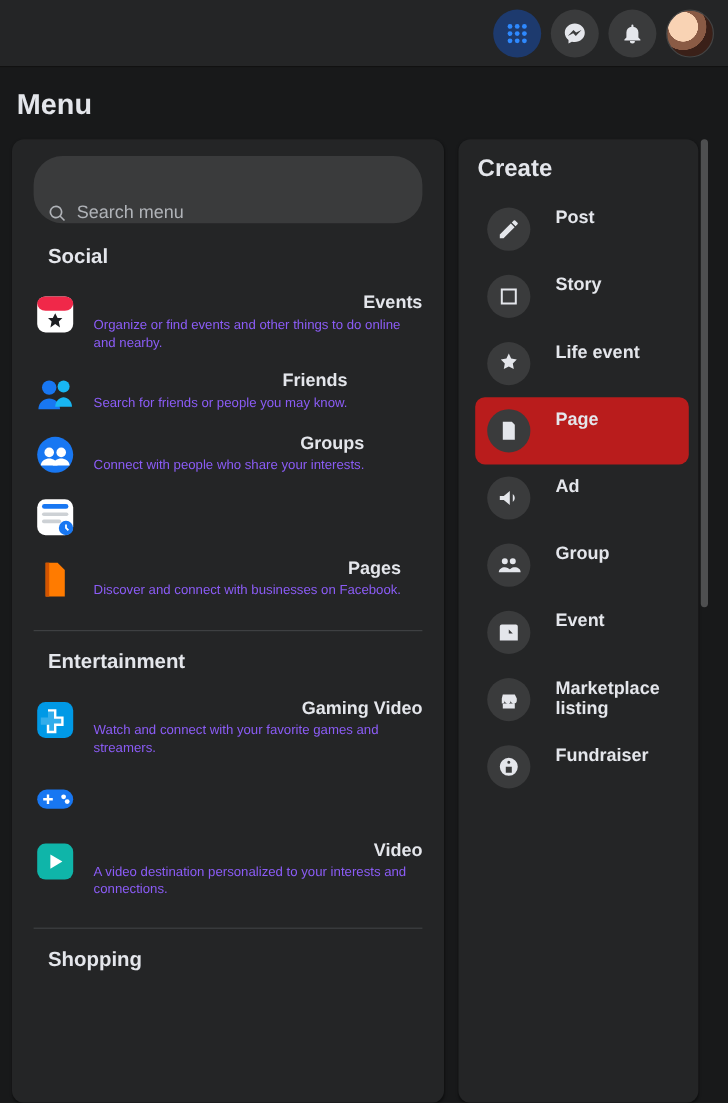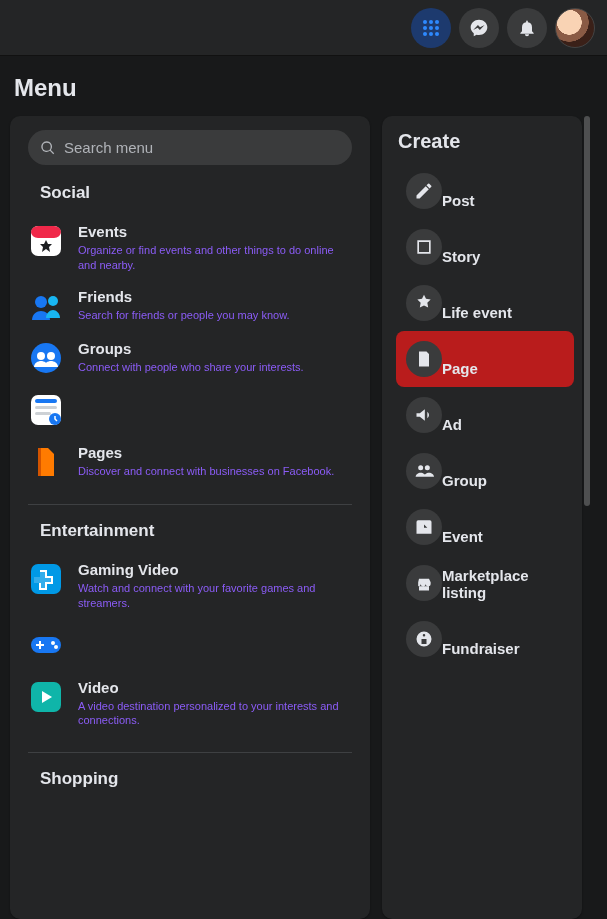--- a/index.html
+++ b/index.html
@@ -62,22 +62,22 @@
     max-width: 200px;
     position: relative;
   }
   .scrollhandle {
     position:absolute; right:-8px; top:0; width:6px; height:390px;
     background:#4e4f50; border-radius:3px;
   }
   .search {
     background: #3a3b3c;
     border-radius: 24px;
-    height: 35px;
-    display: flex; align-items: center;
+    height: 56px;
+    display: flex; align-items: flex-end;
     padding: 0 12px;
     gap: 8px;
     margin-bottom: 18px;
   }
   .search input {
     background: transparent; border: none; outline: none;
     color: #e4e6eb; font-size: 15px; flex:1;
   }
   .search input::placeholder { color: #b0b3b8; }
   .sect-title {
@@ -85,25 +85,25 @@
   }
   .divider { border:none; border-top:1px solid #3e4042; margin: 16px 0; }
   .menu-item {
     display:flex; gap:14px; padding:8px 0; cursor:pointer;
   }
   .mi-icon {
     width:36px; height:36px; border-radius:8px;
     display:flex; align-items:center; justify-content:center;
     flex-shrink:0;
   }
-  .mi-text .mi-title { font-size:15px; font-weight:600; color:#e4e6eb; line-height:1.25;}
+  .mi-text .mi-title { font-size:15px; font-weight:600; color:#e4e6eb; line-height:1.25;text-align:right;}
   .mi-text .mi-desc { font-size:11px; color:#8b5cf6; line-height:1.35; margin-top:1px;}
   .create-title { font-size:20px; font-weight:700; margin-bottom:10px; padding-left:2px;}
   .create-item {
-    display:flex; align-items:flex-end; gap:0;
+    display:flex; align-items:flex-start; gap:21px;
     padding:10px; border-radius:8px; cursor:pointer;
   }
   .create-item.selected { background:#b91c1c; }
   .ci-icon {
     width:36px; height:36px; border-radius:50%;
     background:#3a3b3c;
     display:flex; align-items:center; justify-content:center;
     color:#e4e6eb; flex-shrink:0;
   }
   .ci-label { font-size:15px; font-weight:600; }

